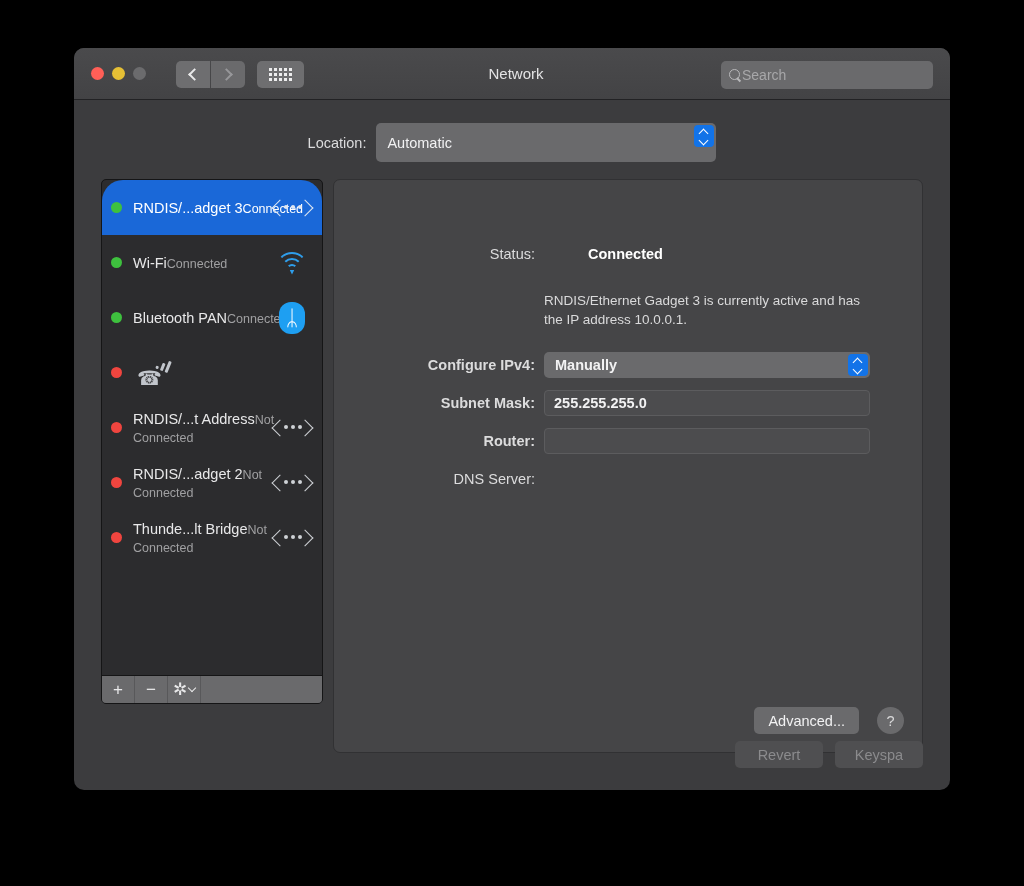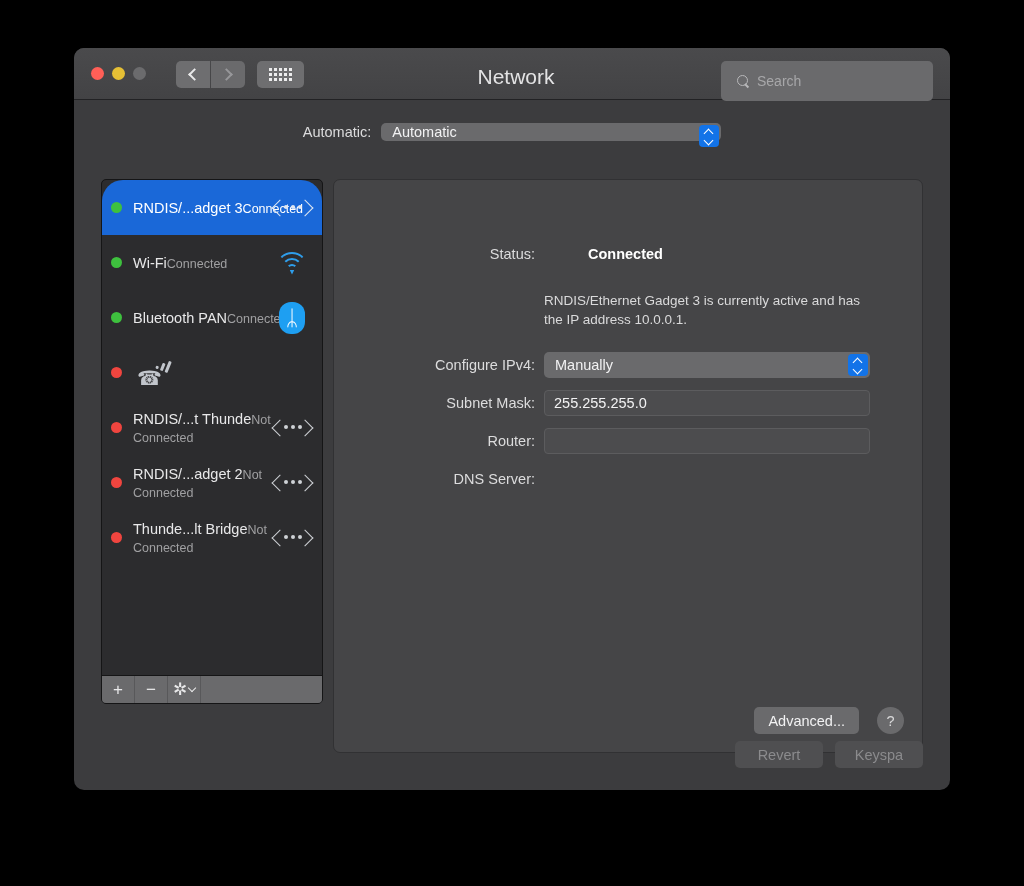--- a/index.html
+++ b/index.html
@@ -53,48 +53,48 @@
     width: 47px; height: 27px;
     background: #6e6e70; border-radius: 5px;
     display: flex; align-items: center; justify-content: center;
   }
   #grid-dots { display: grid; grid-template-columns: repeat(5, 3px); grid-template-rows: repeat(3, 3px); gap: 2px; }
   #grid-dots i { width: 3px; height: 3px; background: #ececed; display: block; }
 
   #win-title {
     position: absolute; left: 8px; right: 0; top: 17px;
     text-align: center;
-    font-size: 21px; color: #e3e3e4;
+    font-size: 15px; color: #e3e3e4;
   }
 
   #search-box {
     position: absolute; right: 17px; top: 13px;
-    width: 212px; height: 40px;
+    width: 212px; height: 28px;
     background: #6a6a6c; border-radius: 5px;
-    display: flex; align-items: center; padding-left: 16px; gap: 7px;
+    display: flex; align-items: center; padding-left: 8px; 
   }
   #search-box .s-icon { width: 13px; height: 13px; position: relative; flex: none; }
   #search-box .s-icon::before {
     content:""; position:absolute; left:0; top:0; width:9px; height:9px;
     border: 1.6px solid #b8b8ba; border-radius: 50%;
   }
   #search-box .s-icon::after {
     content:""; position:absolute; left:8px; top:8px; width:5px; height:1.6px;
     background:#b8b8ba; transform: rotate(45deg); transform-origin: left center;
   }
   #search-text { font-size: 14px; color: #a7a7a9; }
 
   
   #location-row {
     position: absolute; left: 0; right: 0; top: 75px;
     display: flex; align-items: center; justify-content: center; gap: 10px;
   }
   #location-label { font-size: 14.5px; color: #dcdcdd; }
   #location-popup {
-    width: 340px; height: 18px;
+    width: 340px; height: 39px;
     background: #6a6a6c; border-radius: 5px;
     display: flex; align-items: center;
     padding-left: 11px;
     position: relative;
   }
   #location-value { font-size: 14.5px; color: #f2f2f3; }
   .stepper {
     position: absolute; right: 2px; top: 2px;
     width: 20px; height: 22px;
     background: #1273e8; border-radius: 4px;
@@ -224,21 +224,21 @@
   }
   #status-row { position: absolute; left: 8px; top: 63px; }
   #status-value { font-size: 14.5px; color: #ffffff; font-weight: bold; line-height: 22px; }
   #status-desc {
     position: absolute; left: 210px; top: 91px;
     width: 330px;
     font-size: 13.5px; color: #dadadb; line-height: 19px; margin-top: 20px;
   }
 
   #form { position: absolute; left: 8px; top: 172px; width: 100%; }
-  .frow { display: flex; align-items: flex-end; margin-bottom: 12px; }
+  .frow { display: flex; align-items: flex-end; margin-bottom: 12px; font-weight: bold; }
   .frow .dlabel { line-height: 26px; }
   .field {
     width: 326px; height: 26px;
     background: #4c4c4e;
     border: 1px solid #5c5c5e;
     border-radius: 4px;
     display: flex; align-items: center; padding-left: 9px;
     font-size: 14.5px; color: #f2f2f3;
   }
   .popup {
@@ -313,21 +313,21 @@
 
     <div id="win-title">Network</div>
 
     <div id="search-box">
       <span class="s-icon"></span>
       <span id="search-text">Search</span>
     </div>
   </div>
 
   <div id="location-row">
-    <span id="location-label">Automatic:</span>
+    <span id="location-label">Location:</span>
     <div id="location-popup">
       <span id="location-value">Automatic</span>
       <span class="stepper">
         <span class="up"></span>
           <span class="dn"></span>
       </span>
     </div>
   </div>
 
   <div id="sidebar">
@@ -376,21 +376,21 @@
               <span class="bars">
                 <i></i>
                 <i></i>
                 <i></i>
               </span>
             </span>
           </span>
         </div>
         <div class="svc">
           <span class="dot" style="background:#f0453f"></span>
-          <span class="txt"><span class="nm">RNDIS/...t Thunde</span><span class="st">Not Connected</span></span>
+          <span class="txt"><span class="nm">RNDIS/...t Address</span><span class="st">Not Connected</span></span>
           <span class="ico">
             <span class="eth">
               <span class="ch chL"></span>
               <span class="ch chR"></span>
               <span class="dts">
                 <i></i>
                 <i></i>
                 <i></i>
               </span>
             </span>

